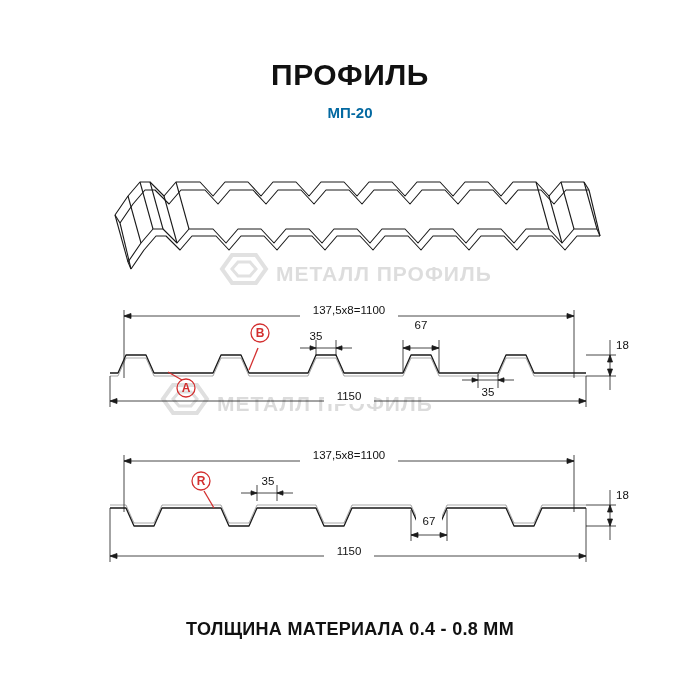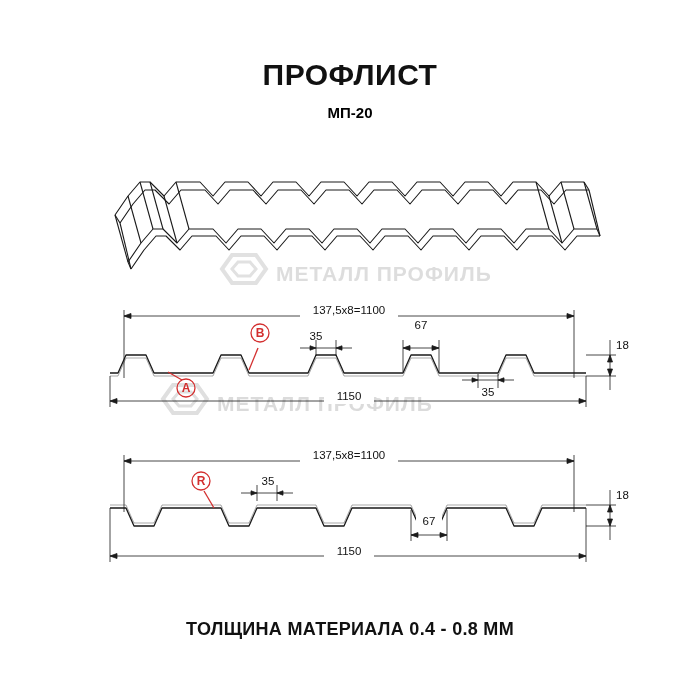--- a/index.html
+++ b/index.html
@@ -31,21 +31,21 @@
     color: #111;
   }
   .subtitle {
     position: absolute;
     top: 104px;
     left: 0;
     width: 700px;
     text-align: center;
     font-size: 15px;
     font-weight: bold;
-    color: #000000;
+    color: #0369a1;
   }
   .footer {
     position: absolute;
     top: 619px;
     left: 0;
     width: 700px;
     text-align: center;
     font-size: 18px;
     font-weight: bold;
     letter-spacing: 0.3px;
@@ -73,21 +73,21 @@
     font-size: 12px;
     font-weight: bold;
     fill: #d32f2f;
   }
 </style>
 </head>
 <body>
 
 <div class="page">
 
-  <div class="title">ПРОФЛИСТ</div>
+  <div class="title">ПРОФИЛЬ</div>
   <div class="subtitle">МП-20</div>
 
   <svg width="700" height="700" viewBox="0 0 700 700">
 
     <g opacity="0.85">
       <g transform="translate(222,255)">
         <path d="M0,14 L10,0 L34,0 L44,14 L34,28 L10,28 Z" fill="none" stroke="#dcdcdc" stroke-width="4"></path>
         <path d="M10,14 L16,7 L28,7 L34,14 L28,21 L16,21 Z" fill="none" stroke="#dcdcdc" stroke-width="3"></path>
       </g>
       <text class="wm-text" x="276" y="281">МЕТАЛЛ ПРОФИЛЬ</text>

